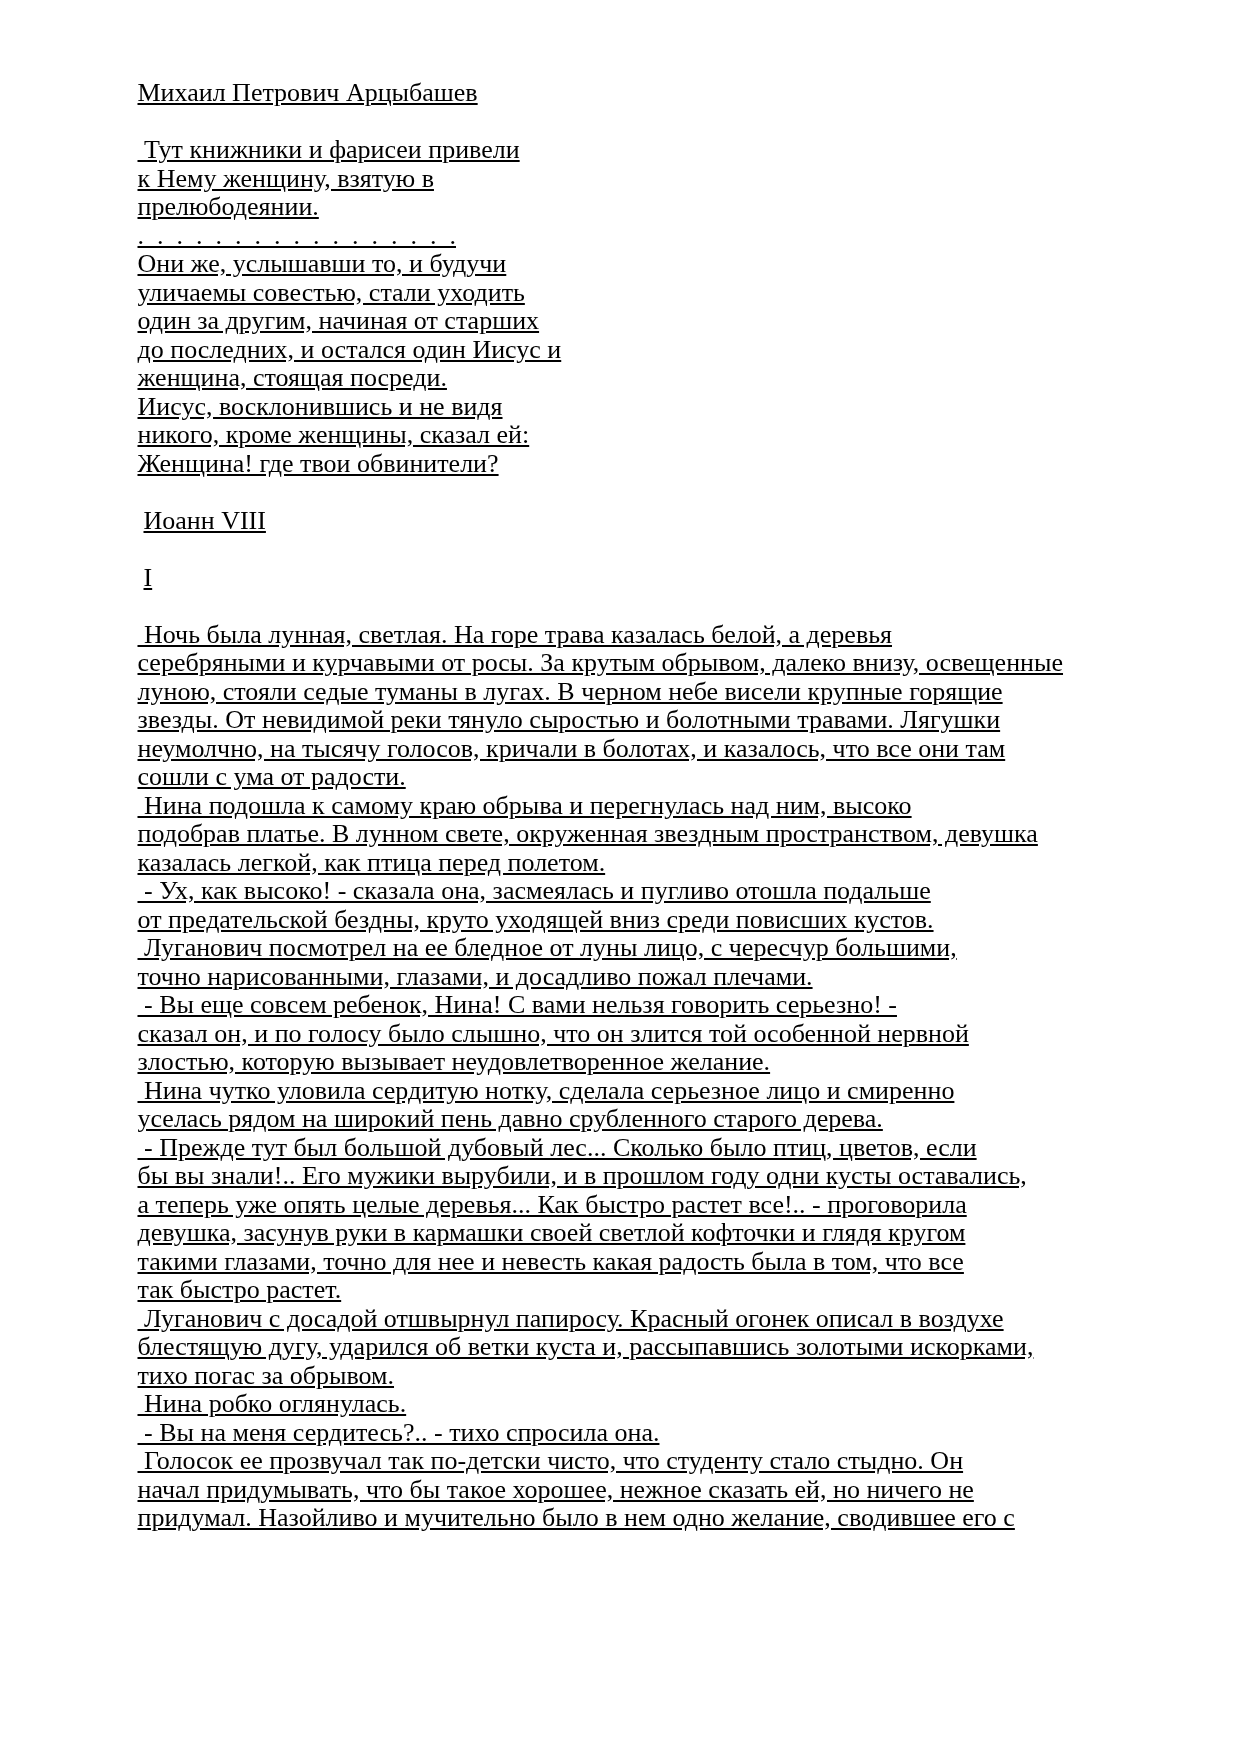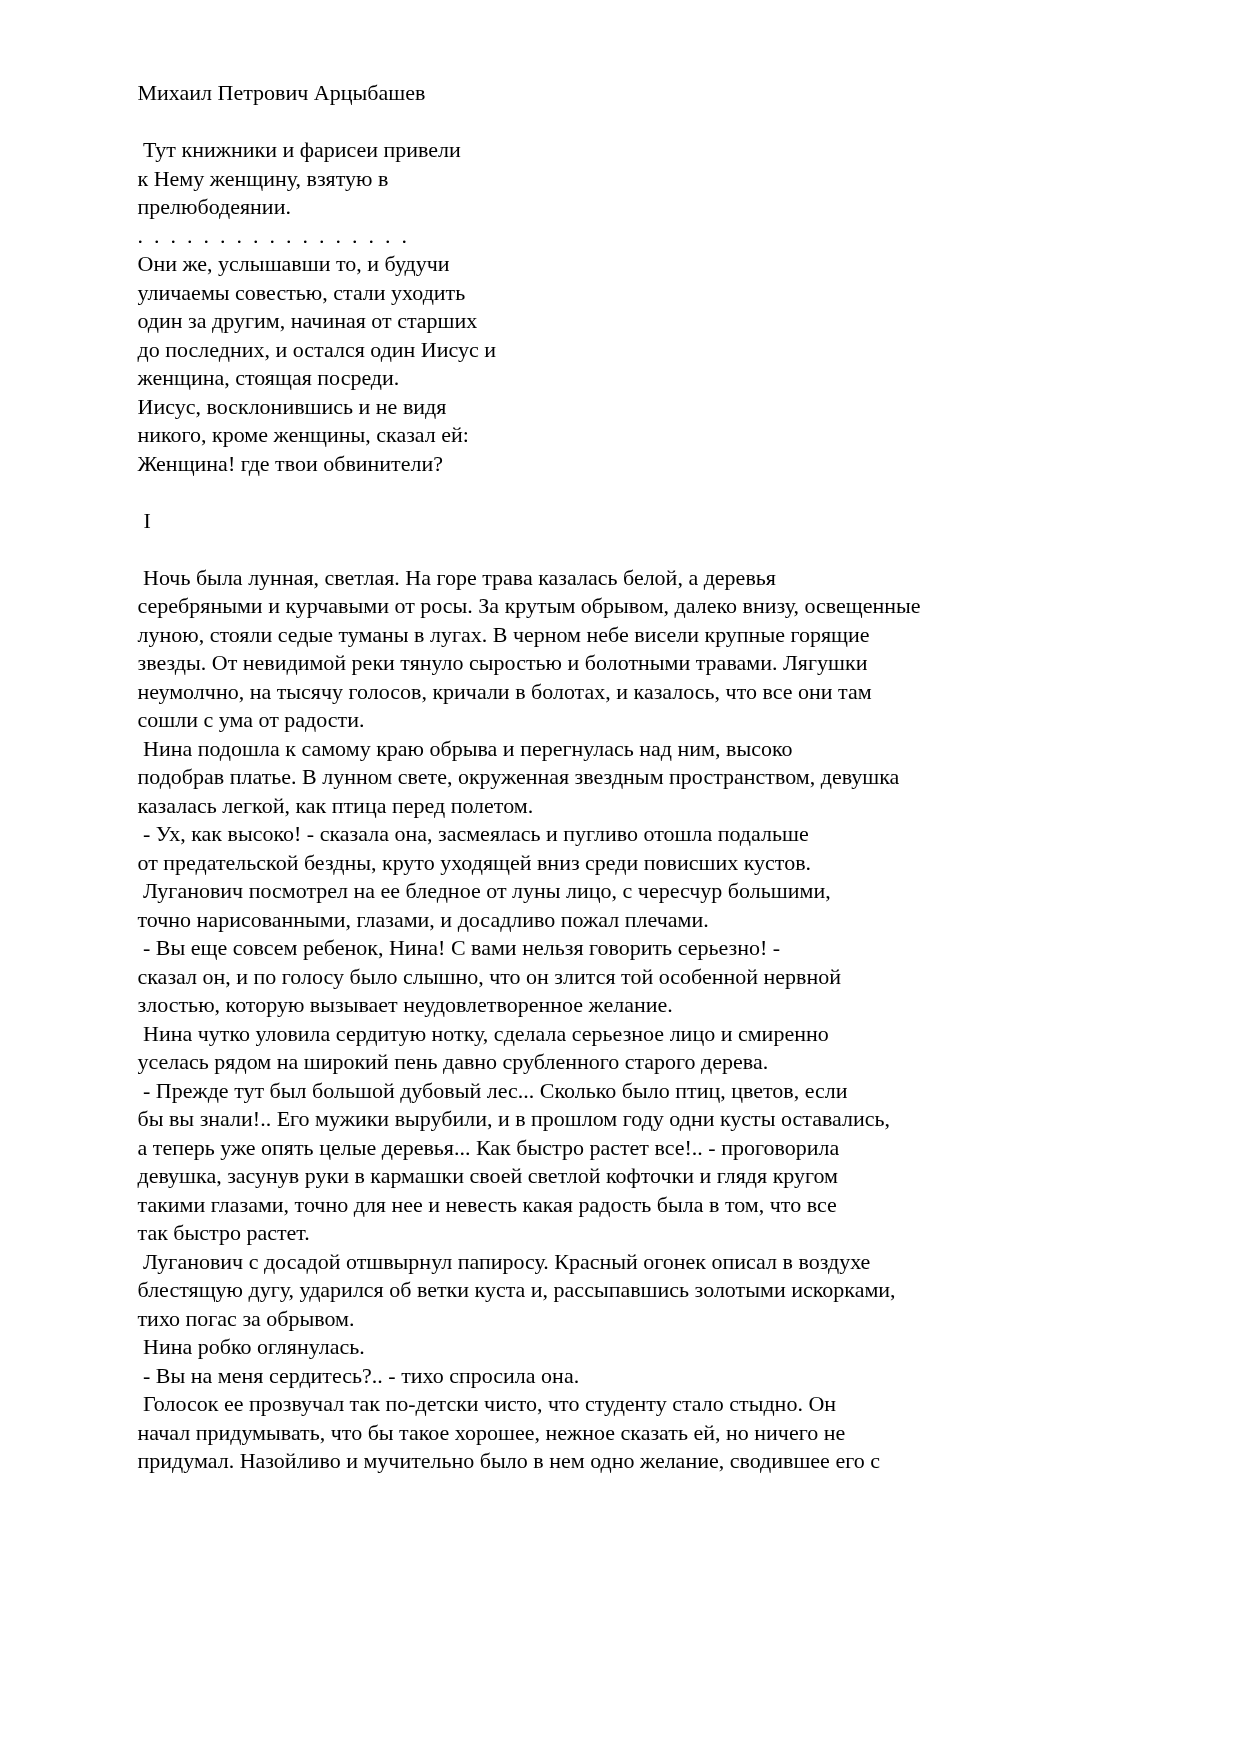--- a/index.html
+++ b/index.html
@@ -8,25 +8,26 @@
     background: #ffffff;
   }
   .page {
     position: relative;
     width: 1117px;
     height: 1755px;
     margin: 0 auto;
     background: #ffffff;
     color: #000000;
     font-family: "Liberation Serif", "DejaVu Serif", serif;
-    font-size: 22px;
+    font-size: 26px;
     line-height: 28.5px;
     box-sizing: border-box;
     padding: 79px 30px 0 75px;
     overflow: hidden;
+    text-decoration: underline;
   }
   .txt {
     white-space: pre;
     font-kerning: normal;
   }
   .author-line   { margin-bottom: 28.5px; }           
   .title-line    { text-indent: 6px; margin-bottom: 85.5px; } 
   .epigraph      { margin-bottom: 28.5px; }           
   .source-line   { text-indent: 6px; margin-bottom: 28.5px; }
   .chapter-line  { text-indent: 6px; margin-bottom: 28.5px; }
@@ -45,20 +46,21 @@
 .  .  .  .  .  .  .  .  .  .  .  .  .  .  .  .  .
 Они же, услышавши то, и будучи
 уличаемы совестью, стали уходить
 один за другим, начиная от старших
 до последних, и остался один Иисус и
 женщина, стоящая посреди.
 Иисус, восклонившись и не видя
 никого, кроме женщины, сказал ей:
 Женщина! где твои обвинители?</div>
 
+  <div class="txt source-line">Иоанн VIII</div>
 
   <div class="txt chapter-line">I</div>
 
   <div class="txt body-text"> Ночь была лунная, светлая. На горе трава казалась белой, а деревья
 серебряными и курчавыми от росы. За крутым обрывом, далеко внизу, освещенные
 луною, стояли седые туманы в лугах. В черном небе висели крупные горящие
 звезды. От невидимой реки тянуло сыростью и болотными травами. Лягушки
 неумолчно, на тысячу голосов, кричали в болотах, и казалось, что все они там
 сошли с ума от радости.
  Нина подошла к самому краю обрыва и перегнулась над ним, высоко

